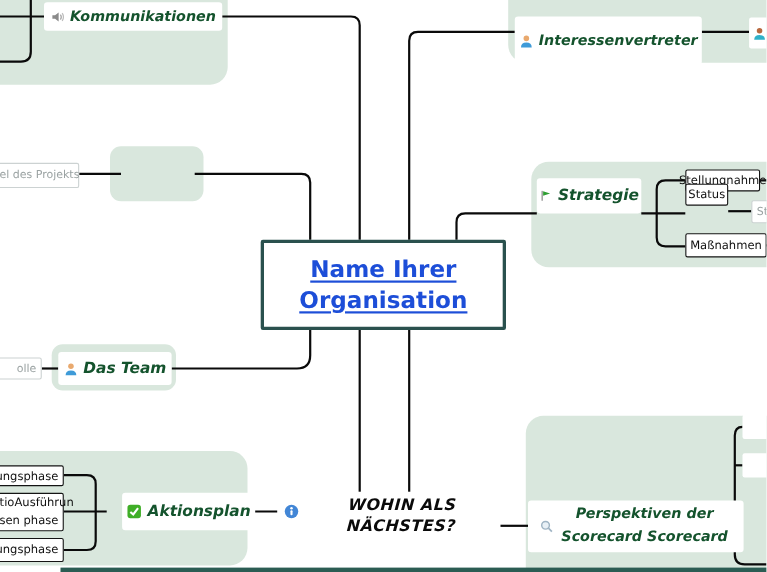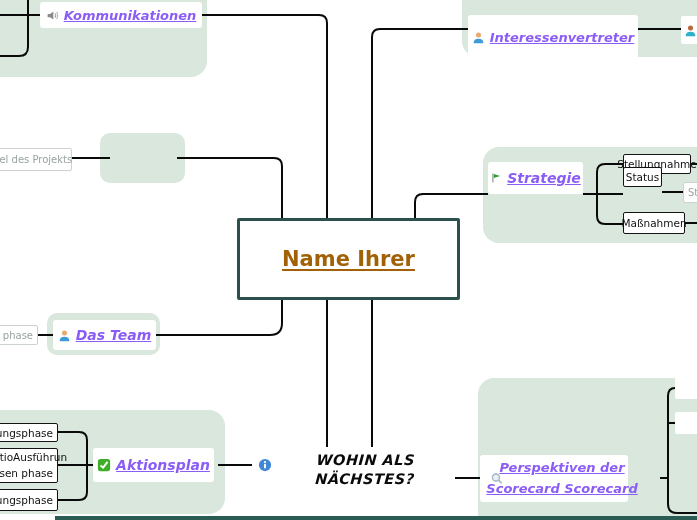--- a/index.html
+++ b/index.html
@@ -2,29 +2,29 @@
 <html><head>
 <meta charset="utf-8">
 <style>
   html,body{margin:0;padding:0;background:#fff;}
   #canvas{position:relative;width:697px;height:520px;overflow:hidden;background:#ffffff;
           font-family:"DejaVu Sans","Liberation Sans",sans-serif;}
   .group{position:absolute;background:#d9e7dd;border-radius:16px;}
   svg.wires{position:absolute;left:0;top:0;z-index:2;pointer-events:none;}
   .node{position:absolute;z-index:3;display:flex;align-items:center;justify-content:center;box-sizing:border-box;}
   .topic{background:#fff;border-radius:3px;gap:5px;padding:2px 6px;}
-  .topic .lbl{font-weight:bold;font-style:italic;color:#8b5cf6;white-space:nowrap;text-decoration:underline;}
+  .topic .lbl{font-weight:bold;font-style:italic;color:#14532d;white-space:nowrap;}
   .fs13{font-size:13px;} .fs14{font-size:14px;}
   .plain{background:#fff;border:1px solid #141414;border-radius:2px;font-size:10.5px;color:#111;
          padding:1px 4px;white-space:nowrap;}
   .ghost{background:#fff;border:1px solid #ccd2d2;border-radius:2px;font-size:10px;color:#9aa2a2;
          padding:1px 4px;white-space:nowrap;}
   .center-node{background:#fff;border:3px solid #2a514e;border-radius:2px;flex-direction:column;
          line-height:1.35;}
-  .center-node .t{font-weight:bold;font-size:21px;color:#a16207;text-decoration:underline;
+  .center-node .t{font-weight:bold;font-size:21px;color:#1d4ed8;text-decoration:underline;
          text-decoration-thickness:2px;text-underline-offset:3px;white-space:nowrap;}
   .twoLine{flex-direction:column;line-height:1.25;}
   .persp .lbl{font-weight:bold;font-style:italic;font-size:13px;white-space:nowrap;}
   .wohin{z-index:3;position:absolute;font-weight:bold;font-style:italic;font-size:14.5px;
          letter-spacing:0.5px;line-height:1.3;color:#0a0a0a;transform:skewX(-4deg);white-space:nowrap;}
   .ic{display:inline-flex;align-items:center;}
   .sliver{background:#fff;border-radius:2px;}
   .bbar{position:absolute;background:#2b5c53;z-index:1;}
   .p2box{flex-direction:column;line-height:1.45;align-items:flex-start;}
 </style>
@@ -66,20 +66,21 @@
       <path d="M58 465 H97"></path>
       <path d="M455 478 H480"></path>
       <path d="M660 478 H668"></path>
       <path d="M675 388 Q668 388 668 396 V504 Q668 513 677 513 H697"></path>
       <path d="M668 423 H675"></path>
     </g>
   </svg>
 
   <div class="node center-node" style="left:237px;top:218px;width:223px;height:82px">
     <span class="t">Name Ihrer</span>
+    <span class="t">Organisation</span>
   </div>
 
   <div class="node topic" style="left:40px;top:2px;width:162px;height:26px">
     <span class="ic">
       <svg width="13" height="13" viewBox="0 0 16 16">
           <path d="M2 6 H5 L9 3 V13 L5 10 H2 Z" fill="#8a8a8a"></path>
           <path d="M11 5.2 q2 2.8 0 5.6" stroke="#a8a8a8" fill="none" stroke-width="1.4"></path>
           <path d="M13 3.6 q2.8 4.4 0 8.8" stroke="#bdbdbd" fill="none" stroke-width="1.4"></path>
         </svg>
     </span>
@@ -117,41 +118,41 @@
         </svg>
     </span>
     <span class="lbl fs14">Strategie</span>
   </div>
   <div class="node plain" style="left:623px;top:154px;width:68px;height:20px">
     <span>Stellungnahme</span>
   </div>
   <div class="node plain" style="left:623px;top:167px;width:39px;height:20px">
     <span>Status</span>
   </div>
-  <div class="node plain" style="left:623px;top:212px;width:62px;height:22px">
+  <div class="node plain" style="left:623px;top:212px;width:74px;height:22px">
     <span>Maßnahmen</span>
   </div>
   <div class="node ghost" style="left:683px;top:182px;width:26px;height:21px;justify-content:flex-start">
     <span>Sta</span>
   </div>
 
   <div class="node topic" style="left:53px;top:320px;width:103px;height:30px">
     <span class="ic">
       <svg width="13" height="13" viewBox="0 0 16 16">
           <circle cx="8" cy="4.8" r="3.1" fill="#e9a96e"></circle>
           <path d="M2 15 Q2 9.5 8 9.5 Q14 9.5 14 15 Z" fill="#3f9bd8"></path>
         </svg>
     </span>
     <span class="lbl fs14">Das Team</span>
   </div>
   <div class="node ghost" style="left:-10px;top:325px;width:48px;height:20px;justify-content:flex-end">
-    <span>phase</span>
+    <span>olle</span>
   </div>
 
-  <div class="node topic" style="left:93px;top:448px;width:121px;height:34px">
+  <div class="node topic" style="left:111px;top:448px;width:121px;height:34px">
     <span class="ic">
       <svg width="14" height="14" viewBox="0 0 16 16">
           <rect x="1" y="1" width="14" height="14" rx="3" fill="#3fae27"></rect>
           <path d="M4 8.5 L7 11 L12 4.5" stroke="#fff" stroke-width="2.2" fill="none"></path>
         </svg>
     </span>
     <span class="lbl fs14">Aktionsplan</span>
   </div>
   <div class="node plain" style="left:-12px;top:423px;width:70px;height:19px;justify-content:flex-end">
     <span>ührungsphase</span>
@@ -170,21 +171,21 @@
         <circle cx="8" cy="4.7" r="1.3" fill="#fff"></circle>
         <rect x="6.9" y="6.7" width="2.2" height="5.2" rx="1" fill="#fff"></rect>
       </svg>
   </div>
 
   <div class="wohin" style="left:316px;top:451px">
     <div>WOHIN ALS</div>
     <div>NÄCHSTES?</div>
   </div>
 
-  <div class="node topic twoLine persp" style="left:480px;top:455px;width:148px;height:47px">
+  <div class="node topic twoLine persp" style="left:480px;top:455px;width:196px;height:47px">
     <span class="ic" style="position:absolute;left:10px">
       <svg width="14" height="14" viewBox="0 0 16 16">
           <circle cx="6.8" cy="6.3" r="4" fill="#e8f0f6" stroke="#9fb4c4" stroke-width="1.5"></circle>
           <line x1="9.8" y1="9.3" x2="13.4" y2="12.9" stroke="#9fb4c4" stroke-width="1.8"></line>
         </svg>
     </span>
     <span class="lbl" style="margin-left:16px">Perspektiven der</span>
     <span class="lbl" style="margin-left:16px">Scorecard Scorecard</span>
   </div>
 

